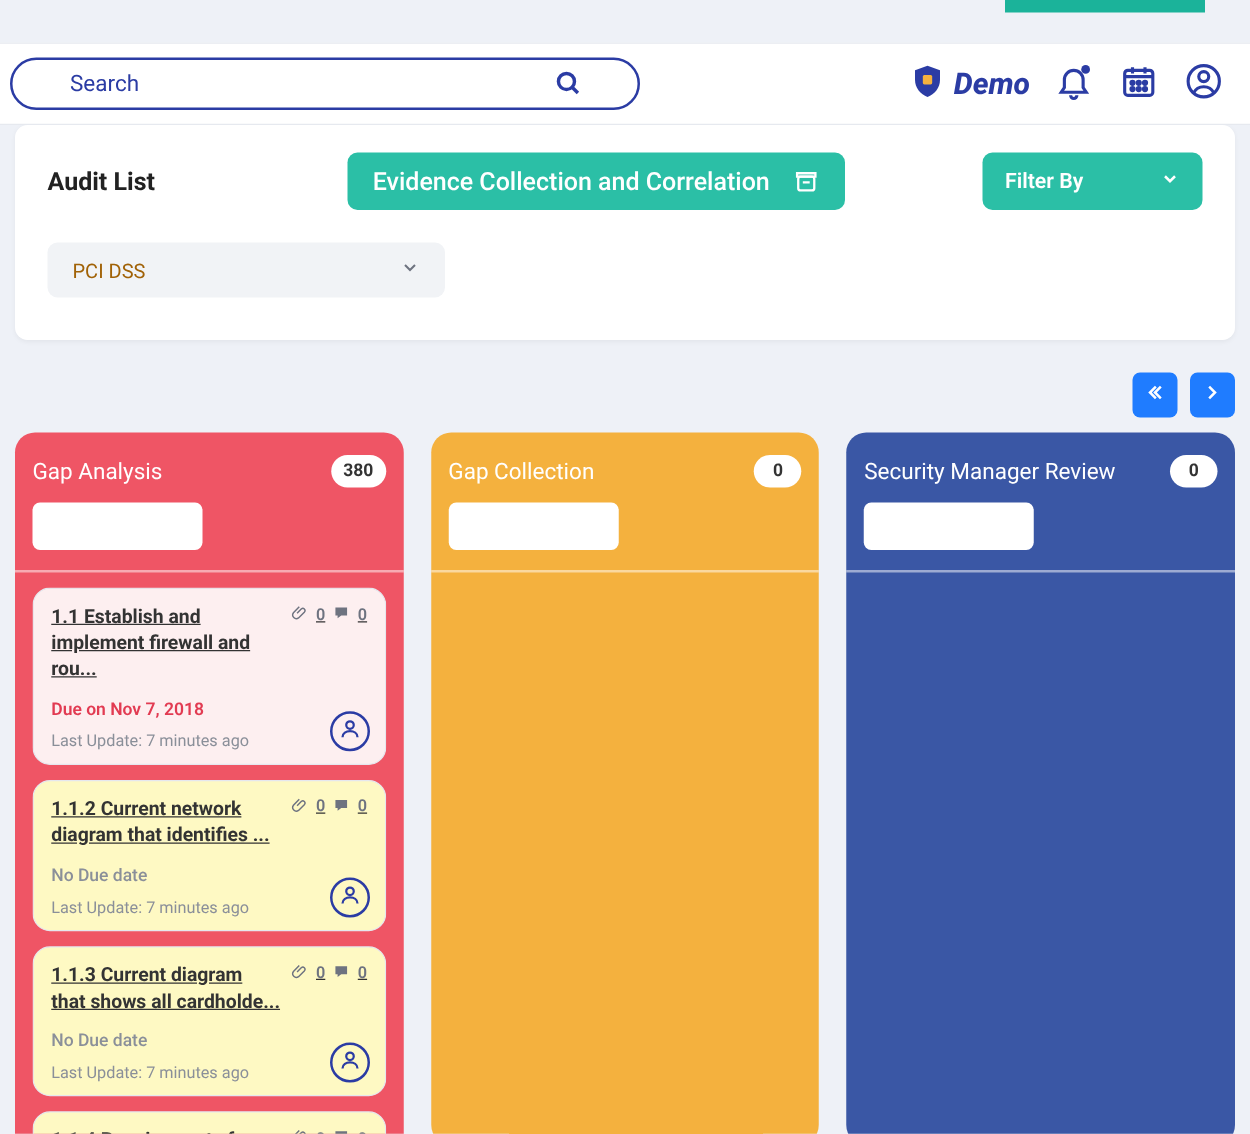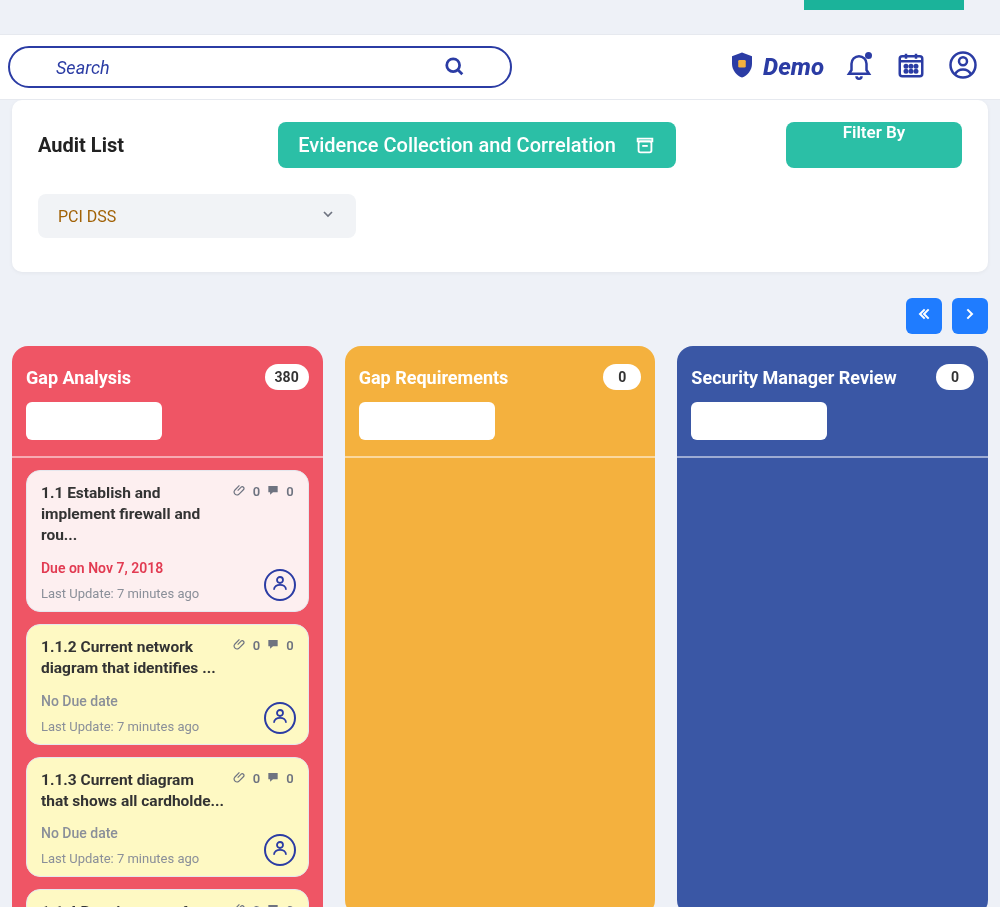--- a/index.html
+++ b/index.html
@@ -26,21 +26,21 @@
     height: 42px;
     border: 2px solid #2b3ca4;
     border-radius: 22px;
     display: flex;
     align-items: center;
     padding: 0 18px 0 46px;
     position: relative;
   }
   .search-wrap input {
     border: none; outline: none; width: 100%;
-    font-size: 18px; color: #2b3ca4; background: transparent; font-style: italic;
+    font-size: 18px; color: #2b3ca4; background: transparent;
   }
   .search-wrap input::placeholder { color: #2b3ca4; }
   .search-icon-btn {
     position: absolute; right: 44px; top: 50%; transform: translateY(-50%);
     color: #2b3ca4; display: flex;
   }
   .header-spacer { flex: 1; }
   .brand { display: flex; align-items: center; gap: 6px; }
   .brand-text { font-size: 24px; font-weight: 800; color: #2b3ca4; font-style: italic; }
   .hicon { color: #2b3ca4; display: flex; align-items: center; justify-content: center; width: 34px; height: 34px; }
@@ -66,21 +66,21 @@
     height: 46px; padding: 0 20px; display: flex; align-items: center;
     gap: 14px; font-size: 20px; font-weight: 500; cursor: pointer;
     min-width: 398px; justify-content: center;
   }
   .evidence-btn .jar { margin-left: 4px; display:flex; }
   .filter-btn {
     margin-left: auto;
     background: #2bbfa6; color:#fff; border-radius:8px;
     height:46px; padding: 0 18px; display:flex; align-items:center;
     gap: 48px; font-size:17px; font-weight:600; cursor:pointer;
-    min-width: 176px; justify-content: space-between; flex-direction: column;
+    min-width: 176px; justify-content: space-between;
   }
   .framework-select {
     background: #f1f3f6; border-radius: 8px; height: 44px; width: 318px;
     display: flex; align-items:center; justify-content: space-between;
     padding: 0 20px; color:#a16207; font-size:16px; cursor:pointer;
   }
 
   
   .scroll-arrows { display:flex; gap:10px; justify-content:flex-end; padding: 26px 12px 12px 0; }
   .arrow-btn { width:36px; height:36px; background:#1f7cff; border-radius:6px; color:#fff; display:flex; align-items:center; justify-content:center; cursor:pointer; }
@@ -90,32 +90,32 @@
   .board { display:flex; gap:22px; padding: 0 12px; align-items:flex-start; }
   .column {
     width: 314px; border-radius: 16px; padding: 18px 14px 14px 14px;
     color:#fff; display:flex; flex-direction:column; gap:12px;
     min-height: 570px;
   }
   .col-red { background:#ef5565; }
   .col-yellow { background:#f4b13e; }
   .col-blue { background:#3a57a5; }
   .col-header { display:flex; align-items:center; justify-content:space-between; }
-  .col-title { font-size:18px; font-weight:700; }
+  .col-title { font-size:18px; font-weight:400; }
   .col-count { background:#fff; color:#333; border-radius:14px; min-width:38px; height:26px; display:flex; align-items:center; justify-content:center; font-weight:700; font-size:14px; padding:0 10px; }
   .col-input { background:#fff; border-radius:6px; height:38px; width: 136px; }
   .col-divider { height:2px; background: rgba(255,255,255,.5); margin: 4px -14px 0 -14px; }
 
   .cards { display:flex; flex-direction:column; gap:12px; max-height: 456px; overflow:hidden; }
   .card {
     background:#fef9c3; border-radius:14px; padding:12px 14px 10px 14px;
     color:#333; position:relative; border:1px solid #e5e7ee;
   }
   .card.overdue { background:#fdeff0; }
-  .card-top { display:flex; justify-content:space-between; align-items:flex-start; gap:8px; }
+  .card-top { display:flex; justify-content:space-between; align-items:flex-start; gap:8px;text-decoration:underline; }
   .card-title { font-size:15.5px; font-weight:700; line-height:1.35; max-width: 200px; }
   .card-meta { display:flex; align-items:center; gap:6px; color:#6e7380; font-size:13px; font-weight:600; white-space:nowrap; }
   .card-meta svg { width:14px; height:14px; }
   .card-due { margin-top:14px; font-size:14px; font-weight:600; }
   .card-due.overdue-text { color:#e23b52; }
   .card-due.none { color:#8a8f99; font-weight:500; }
   .card-update { margin-top:10px; font-size:13px; color:#8a8f99; }
   .card-avatar { position:absolute; right:12px; bottom:10px; width:32px; height:32px; border:2.5px solid #2b3ca4; border-radius:50%; display:flex; align-items:center; justify-content:center; color:#2b3ca4; }
   .card-avatar svg { width:18px; height:18px; }
 </style>
@@ -319,21 +319,21 @@
         </div>
       </div>
       <div class="card-due none"></div>
       <div class="card-update"></div>
 
     </div>
       </div>
   </div>
     <div class="column col-yellow">
     <div class="col-header">
-      <div class="col-title">Gap Requirements</div>
+      <div class="col-title">Gap Collection</div>
       <div class="col-count">0</div>
     </div>
     <div class="col-input"></div>
     <div class="col-divider"></div>
     <div class="cards"></div>
   </div>
     <div class="column col-blue">
     <div class="col-header">
       <div class="col-title">Security Manager Review</div>
       <div class="col-count">0</div>

